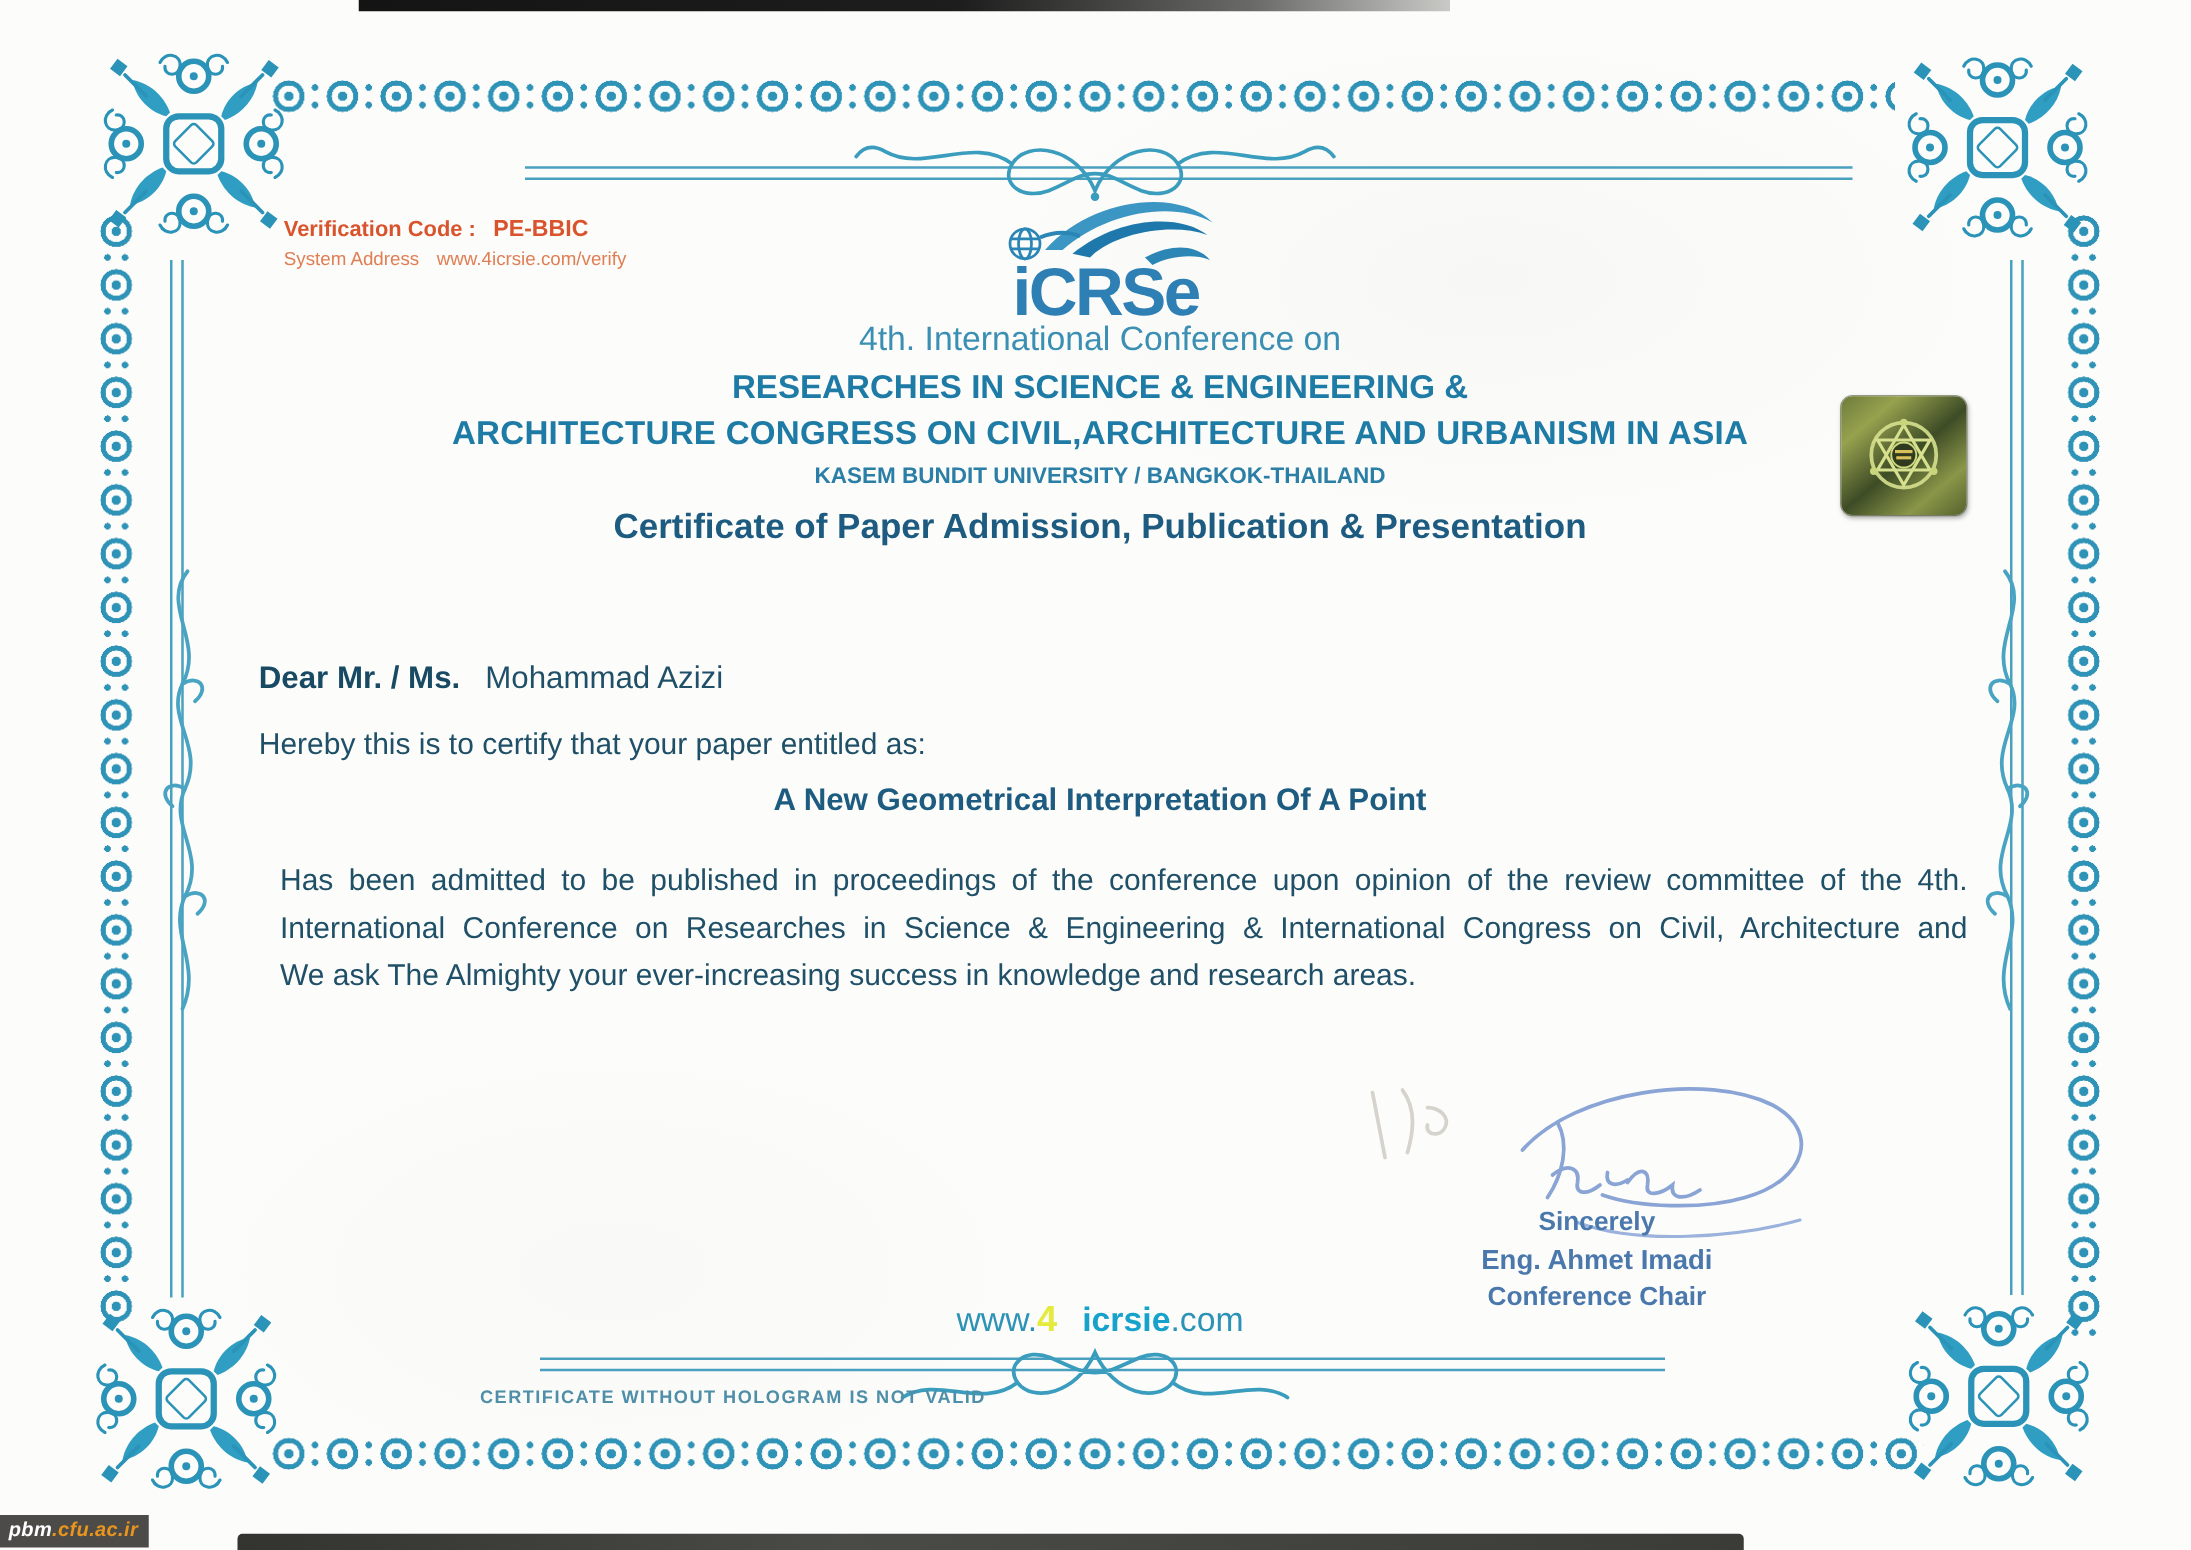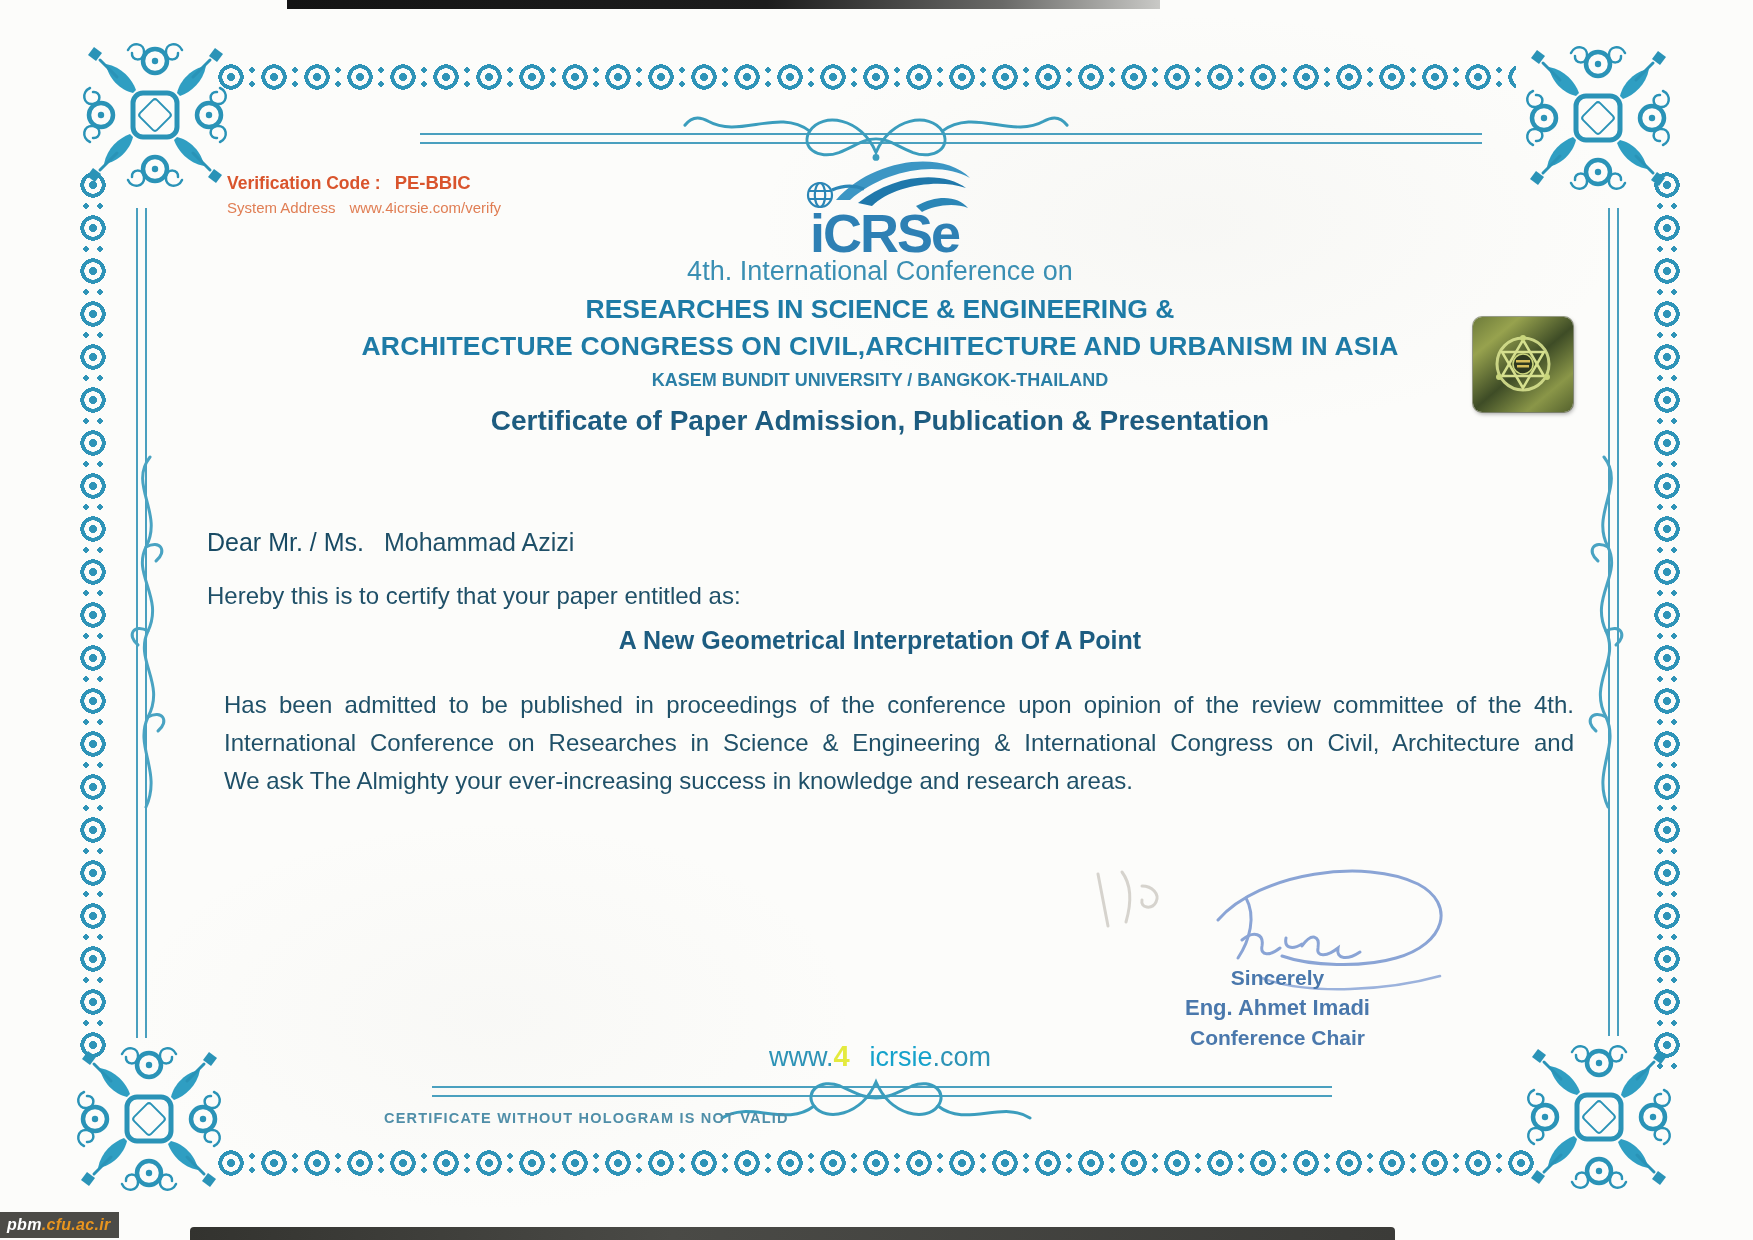--- a/index.html
+++ b/index.html
@@ -53,38 +53,38 @@
 
   
   .verif{left:207px;top:172px;margin-left:20px;}
   .verif-1{font-size:17.5px;font-weight:bold;color:#d9542c;}
   .verif-1 .code{margin-left:14px;font-size:18.5px;}
   .verif-2{margin-top:5px;font-size:15px;color:#e07e54;}
   .verif-2 .sys-url{margin-left:14px;}
 
   
   .dear{left:207px;top:528px;font-size:25px;color:#1f5068;}
-  .dear .lbl{font-weight:normal;color:#184a63;}
+  .dear .lbl{font-weight:bold;color:#184a63;}
   .dear .name{margin-left:20px;}
   .certify{left:207px;top:582px;font-size:24px;color:#1f5068;}
   .ptitle{top:626px;font-size:25px;font-weight:bold;color:#1d5c80;}
   .para{left:224px;top:686px;width:1350px;color:#1f5068;font-size:24px;}
   .para-line{display:block;height:38px;line-height:38px;white-space:nowrap;}
   .para-line.just{white-space:normal;text-align:justify;text-align-last:justify;}
 
   
   .sigtext{left:1130px;top:966px;width:295px;text-align:center;color:#4a78ac;font-weight:bold;}
   .sig-1{font-size:21px;}
   .sig-2{font-size:22px;margin-top:5px;}
   .sig-3{font-size:21px;margin-top:5px;}
 
   
   .url{top:1040px;font-size:27px;color:#2d93b6;}
   .url .u4{color:#e4ea3e;font-weight:bold;font-size:29px;}
-  .url .uname{color:#16a2cb;font-weight:normal;margin-left:20px;}
+  .url .uname{color:#16a2cb;font-weight:bold;margin-left:20px;}
   .holonote{left:384px;top:1110px;font-size:14.5px;font-weight:bold;letter-spacing:1.2px;color:#4f8ea8;}
 
   
   .hologram{left:1473px;top:317px;width:100px;height:95px;border-radius:9px;
     background:linear-gradient(140deg,#6d7b3a 0%,#97a24e 22%,#3e4c26 52%,#8a9648 78%,#55622e 100%);
     box-shadow:0 0 0 1px rgba(60,70,30,.5), 1px 2px 4px rgba(0,0,0,.35);}
   .hologram svg{display:block;width:100%;height:100%;}
 </style>
 </head>
 <body>

